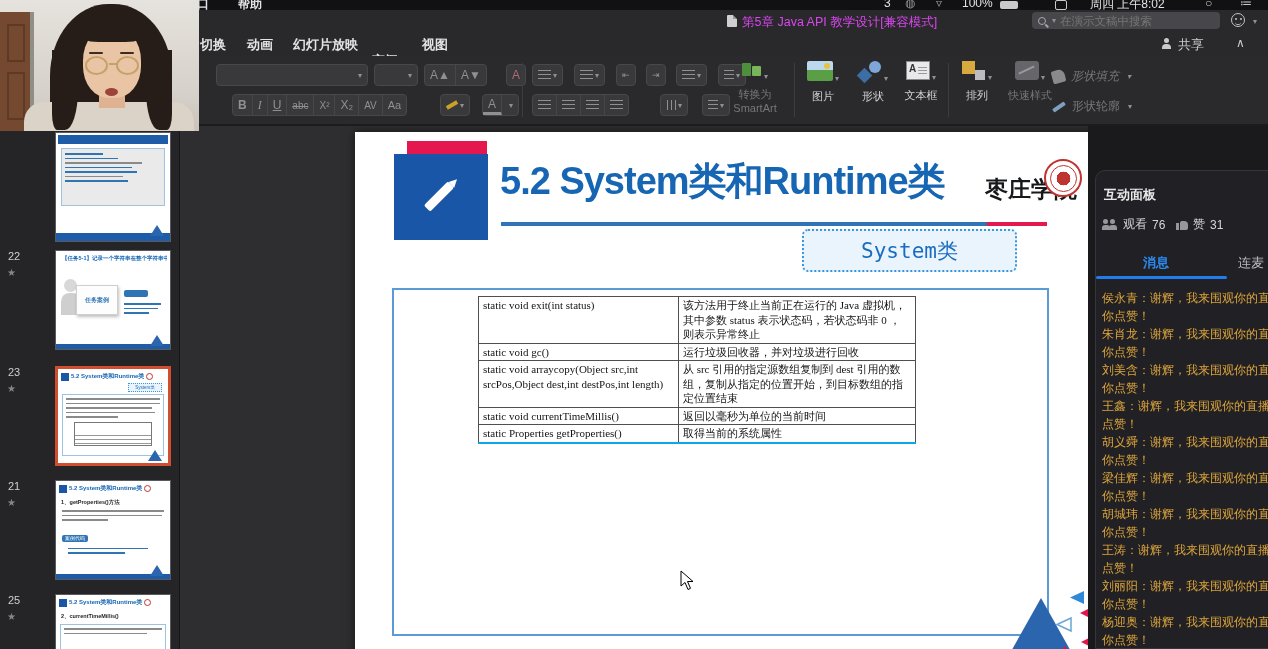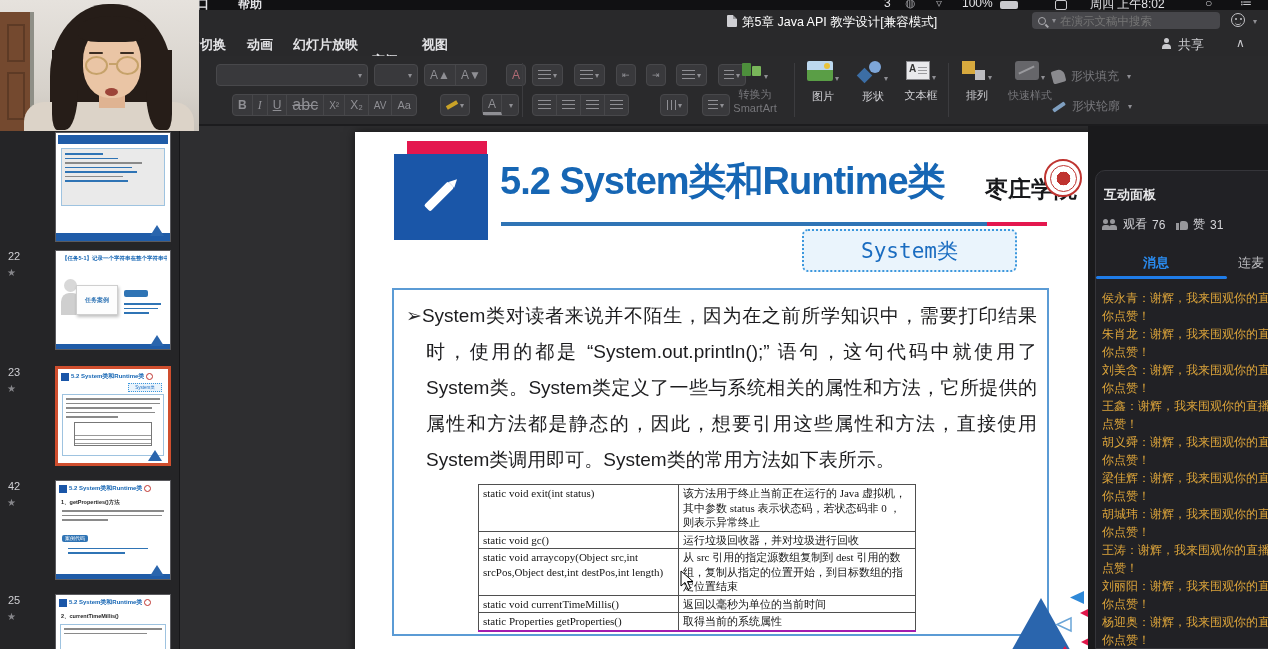--- a/index.html
+++ b/index.html
@@ -5,21 +5,21 @@
 *{margin:0;padding:0;box-sizing:border-box;}
 html,body{width:1268px;height:649px;overflow:hidden;background:#1a1a1c;}
 body{font-family:"Liberation Sans",sans-serif;position:relative;}
 
 #macbar{position:absolute;left:0;top:0;width:1268px;height:10px;background:#111113;overflow:hidden;z-index:30;color:#e3e3e6;font-size:12px;}
 #macbar span{position:absolute;top:-4px;}
 
 #titlebar{position:absolute;left:0;top:10px;width:1268px;height:22px;background:#29292b;z-index:20;}
 .docicon{position:absolute;width:10px;height:12px;background:#cfcfd3;border-radius:1px;}
 .docicon:after{content:"";position:absolute;right:0;top:0;border:2px solid #29292b;border-left-color:#9a9a9e;border-bottom-color:#9a9a9e;}
-#doc-title{position:absolute;left:742px;top:4px;font-size:12.5px;color:#ffffff;}
+#doc-title{position:absolute;left:742px;top:4px;font-size:12.5px;color:#d946ef;}
 #searchbox{position:absolute;left:1032px;top:2px;width:188px;height:17px;background:#47474b;border-radius:4px;display:flex;align-items:center;padding:0 6px;gap:4px;}
 .mag{width:8px;height:8px;border:1.5px solid #a8a8ac;border-radius:50%;position:relative;flex:none;}
 .mag:after{content:"";position:absolute;left:6px;top:7px;width:4px;height:1.5px;background:#a8a8ac;transform:rotate(45deg);}
 #searchbox input{background:transparent;border:0;outline:0;color:#a9a9ad;font-size:11.5px;width:140px;font-family:"Liberation Sans",sans-serif;}
 .smiley{position:absolute;left:1231px;top:3px;width:14px;height:14px;border:1.5px solid #c3c3c7;border-radius:50%;}
 .smiley:before{content:"";position:absolute;left:2.5px;top:3.5px;width:2px;height:2px;background:#c3c3c7;box-shadow:5px 0 0 #c3c3c7;border-radius:50%;}
 .smiley:after{content:"";position:absolute;left:2.5px;top:7px;width:6px;height:3px;border-bottom:1.5px solid #c3c3c7;border-radius:0 0 6px 6px;}
 
 #tabrow{position:absolute;left:0;top:32px;width:1268px;height:24px;background:#29292b;z-index:20;}
 .rtab{position:absolute;top:4px;font-size:13px;font-weight:700;color:#e4e4e7;}
@@ -60,21 +60,21 @@
 #school{position:absolute;left:630px;top:42px;font-size:23px;font-weight:700;color:#17181b;white-space:nowrap;}
 #seal{position:absolute;left:689px;top:27px;width:38px;height:38px;border:2.5px solid #bf3430;border-radius:50%;background:#fff;}
 #seal:after{content:"";position:absolute;left:4px;top:4px;width:25px;height:25px;border:1.5px solid #bf3430;border-radius:50%;background:radial-gradient(circle at 50% 50%,#bf3430 0 38%,transparent 40%);}
 #t-underline{position:absolute;left:146px;top:90px;width:546px;height:4px;background:linear-gradient(90deg,#2f74b5 0 89%,#e4174e 89%);}
 #tagbox{position:absolute;left:447px;top:97px;width:215px;height:43px;background:#eaf4fc;border:2px dotted #3b97dd;border-radius:6px;display:flex;align-items:center;justify-content:center;font-family:"DejaVu Sans Mono",monospace;font-size:21px;color:#1a6cc0;}
 #bodybox{position:absolute;left:37px;top:156px;width:657px;height:348px;border:2px solid #5b9bd5;}
 #bodytext{padding:8px 10px 0 14px;font-size:19px;line-height:36px;color:#1c1c1e;text-align:justify;padding-left:32px;text-indent:-20px;}
 #mtable{border-collapse:collapse;margin:6px 0 0 84px;width:438px;font-family:"Liberation Serif",serif;font-size:11px;color:#141414;}
 #mtable th{font-family:"Liberation Sans",sans-serif;font-size:11.5px;font-weight:700;border:1px solid #4f4f4f;border-top:2px solid #303030;padding:1px 4px;}
 #mtable td{border:1px solid #4f4f4f;padding:1px 4px;line-height:1.32;vertical-align:top;}
-#mtable tr:last-child td{border-bottom:2px solid #a21caf;}
+#mtable tr:last-child td{border-bottom:2px solid #0ea5e9;}
 
 #ipanel{position:absolute;left:1088px;top:126px;width:180px;height:523px;background:#1a1a1c;z-index:40;overflow:hidden;}
 #ipanel-card{position:absolute;left:7px;top:44px;width:320px;height:479px;background:#212125;border:1px solid #35353a;border-radius:10px 10px 0 0;}
 #ipanel-title{position:absolute;left:16px;top:60px;font-size:13px;color:#e8e8ea;font-weight:700;}
 .stat{position:absolute;top:90px;display:flex;align-items:center;gap:5px;color:#d6d6da;font-size:12px;}
 .ppl{width:16px;height:11px;position:relative;}
 .ppl i{position:absolute;background:#97979b;border-radius:50%;width:5px;height:5px;top:0;}
 .ppl b{position:absolute;background:#97979b;border-radius:3px 3px 0 0;width:8px;height:5px;top:6px;}
 .tup{width:12px;height:11px;position:relative;}
 .tup:before{content:"";position:absolute;left:0;bottom:0;width:3px;height:7px;background:#97979b;}
@@ -172,21 +172,21 @@
       <span>A▲</span>
       <span>A▼</span>
     </div>
     <div class="rgrp" style="left:506px;top:8px;">
       <span style="color:#b06a74;">A</span>
     </div>
     <div class="rgrp" style="left:232px;top:38px;">
       <span style="font-weight:700;">B</span>
       <span style="font-style:italic;font-family:'Liberation Serif',serif;">I</span>
       <span style="text-decoration:underline;">U</span>
-      <span style="text-decoration:line-through;font-size:16px;">abc</span>
+      <span style="text-decoration:line-through;font-size:10px;">abc</span>
       <span style="font-size:10px;">X²</span>
       <span style="font-size:12px;">X₂</span>
       <span style="font-size:10px;">AV</span>
       <span style="font-size:11px;">Aa</span>
     </div>
     <div class="rgrp" style="left:440px;top:38px;">
       <span>
           <i style="display:inline-block;width:12px;height:4px;background:#c9a227;transform:rotate(-30deg);"></i>
           <span class="caret">▾</span>
         </span>
@@ -272,21 +272,21 @@
     </div>
     <div class="rsep" style="left:948px;"></div>
     <div class="bigbtn" style="left:954px;">
       <span class="arr-ic"></span><span class="caret">▾</span>
       <div class="lbl">排列</div>
     </div>
     <div class="bigbtn" style="left:1002px;width:56px;">
       <span class="qs-ic"></span><span class="caret">▾</span>
       <div class="lbl dim">快速样式</div>
     </div>
-    <div style="position:absolute;left:1052px;top:12px;display:flex;align-items:center;gap:6px;">
+    <div style="position:absolute;left:1052px;top:12px;display:flex;align-items:center;gap:6px;font-style:italic;">
       <span class="brush-ic"></span>
       <span class="dim" style="font-size:12px;">形状填充</span>
       <span class="caret">▾</span>
     </div>
     <div style="position:absolute;left:1052px;top:42px;display:flex;align-items:center;gap:6px;">
       <span class="pen-ic"></span>
       <span class="dim" style="font-size:12px;">形状轮廓</span>
       <span class="caret">▾</span>
     </div>
   </div>
@@ -347,21 +347,21 @@
           <div class="mini-line" style="margin:3px 0 0 0;width:92%;"></div>
           <div class="mini-line" style="margin:3px 0 0 0;width:95%;"></div>
           <div class="mini-line" style="margin:3px 0 0 0;width:55%;"></div>
           <div style="margin:4px auto 0 auto;width:78px;height:24px;border:1px solid #777;background:repeating-linear-gradient(#fff 0 3.5px,#999 3.5px 4.2px),linear-gradient(90deg,transparent 0 31px,#777 31px 31.8px,transparent 31.8px);"></div>
         </div>
         <div class="mini-tri" style="bottom:2px;"></div>
       </div>
     </div>
 
     <div class="thumbrow" style="top:354px;height:112px;">
-      <span class="tnum">42</span>
+      <span class="tnum">21</span>
       <span class="tstar">★</span>
       <div class="thumb">
         <div style="display:flex;gap:2px;margin:3px 2px 0 3px;align-items:center;">
           <span style="width:8px;height:8px;background:#1a56a8;display:inline-block;flex:none;"></span>
           <span class="mini-title">5.2 System类和Runtime类</span>
           <span style="width:7px;height:7px;border:1px solid #bf3430;border-radius:50%;flex:none;"></span>
         </div>
         <div style="font-size:5.5px;color:#222;margin:6px 5px 0 5px;font-weight:700;">1、getProperties()方法</div>
         <div class="mini-line" style="margin:4px 6px 0 6px;"></div>
         <div class="mini-line" style="margin:3px 6px 0 6px;width:88%;"></div>
@@ -399,21 +399,20 @@
         <div class="pencil"></div>
       </div>
       <div id="slide-title">5.2 System类和Runtime类</div>
       <div id="school">枣庄学院</div>
       <div id="seal"></div>
       <div id="t-underline"></div>
       <div id="tagbox">
           <span>System类</span>
         </div>
       <div id="bodybox">
-        <div id="bodytext"><span style="color:#2b2b2e;">➢</span><span>System类对读者来说并不陌生，因为在之前所学知识中，需要打印结果时，使用的都是 “System.out.println();” 语句，这句代码中就使用了System类。System类定义了一些与系统相关的属性和方法，它所提供的属性和方法都是静态的，因此，想要引用这些属性和方法，直接使用System类调用即可。System类的常用方法如下表所示。</span></div>
         <table id="mtable">
           <tbody>
           <tr>
                 <td>static void exit(int status)</td>
                 <td>该方法用于终止当前正在运行的 Java 虚拟机，其中参数 status 表示状态码，若状态码非 0 ，则表示异常终止</td>
               </tr>
           <tr>
                 <td>static void gc()</td>
                 <td>运行垃圾回收器，并对垃圾进行回收</td>
               </tr>

